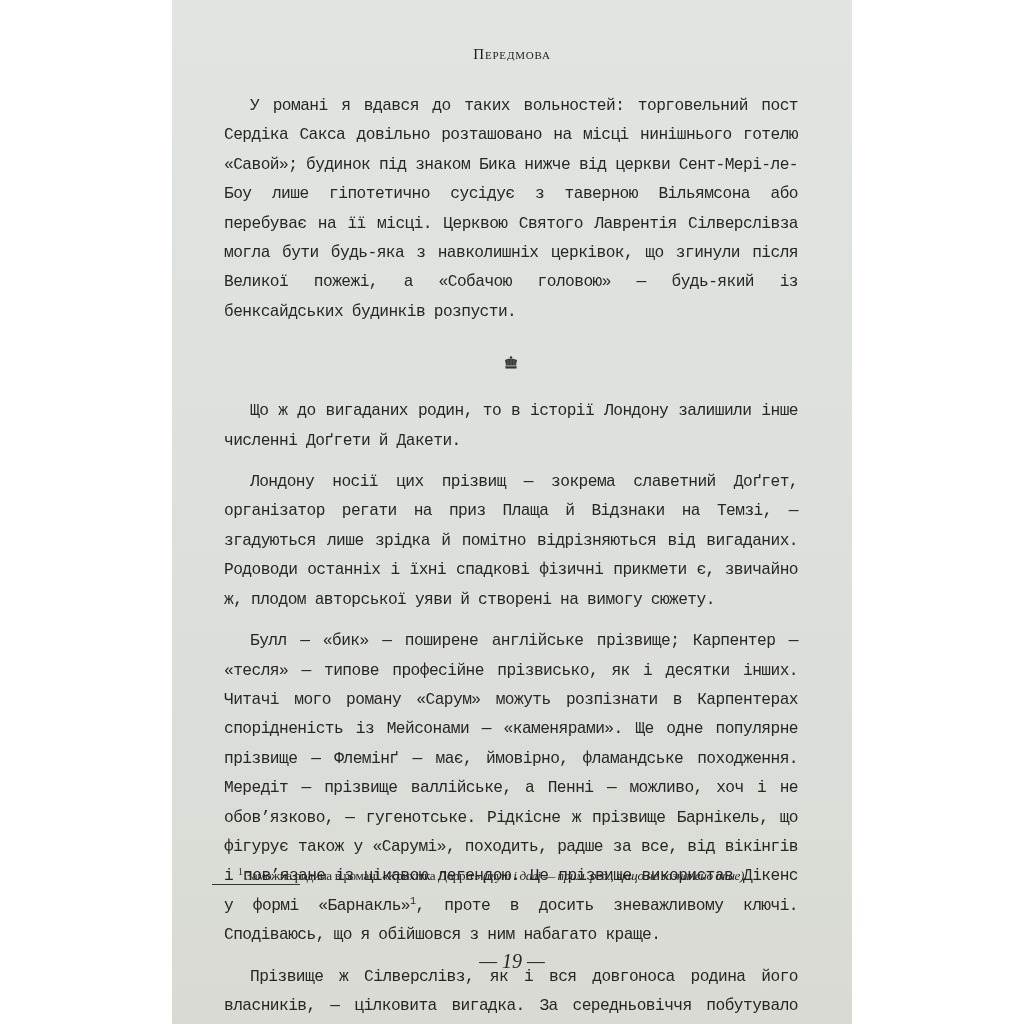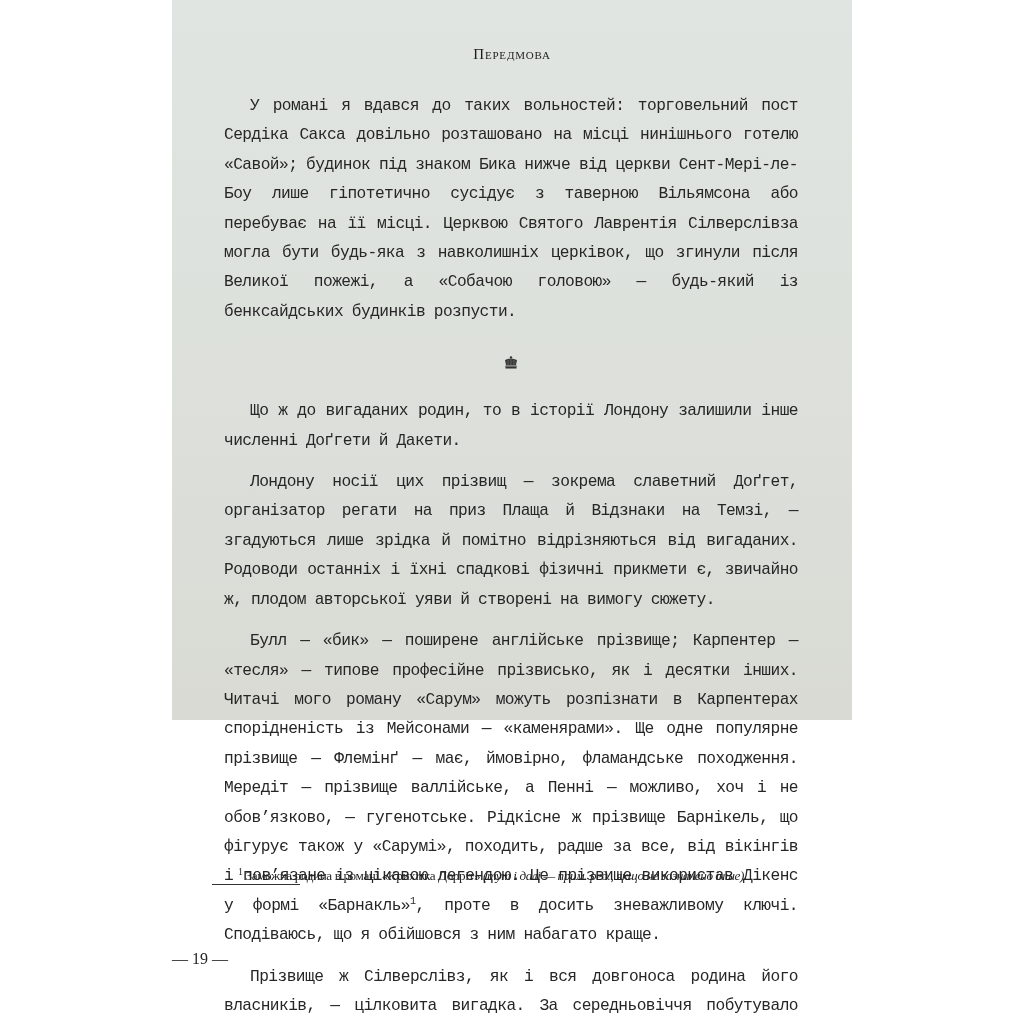--- a/index.html
+++ b/index.html
@@ -8,21 +8,21 @@
       width: 1024px;
       height: 1024px;
       background: #ffffff;
       overflow: hidden;
     }
     .page {
       position: absolute;
       left: 172px;
       top: 0;
       width: 680px;
-      height: 720px;
+      height: 1024px;
       background: linear-gradient(180deg, #e1e5e1 0%, #dde1dc 45%, #d9dad4 100%);
       box-sizing: border-box;
     }
     .header {
       position: absolute;
       top: 46px;
       left: 0;
       width: 100%;
       text-align: center;
       font-family: "Liberation Serif", serif;
@@ -77,24 +77,25 @@
       letter-spacing: -0.4px;
     }
     .footnote .fn-line1 { text-indent: 26px; display: block; }
     .footnote em { font-style: italic; }
     sup { font-size: 10px; line-height: 0; }
     .page-number {
       position: absolute;
       top: 950px;
       left: 0;
       width: 100%;
-      text-align: left;
+      text-align: center;
       font-family: "Liberation Serif", serif;
-      font-size: 16px;
+      font-size: 20px;
       color: #262626;
+      font-style: italic;
     }
   </style>
 </head>
 <body>
 
 <div class="page">
 
   <div class="header">Передмова</div>
 
   <div class="body">

